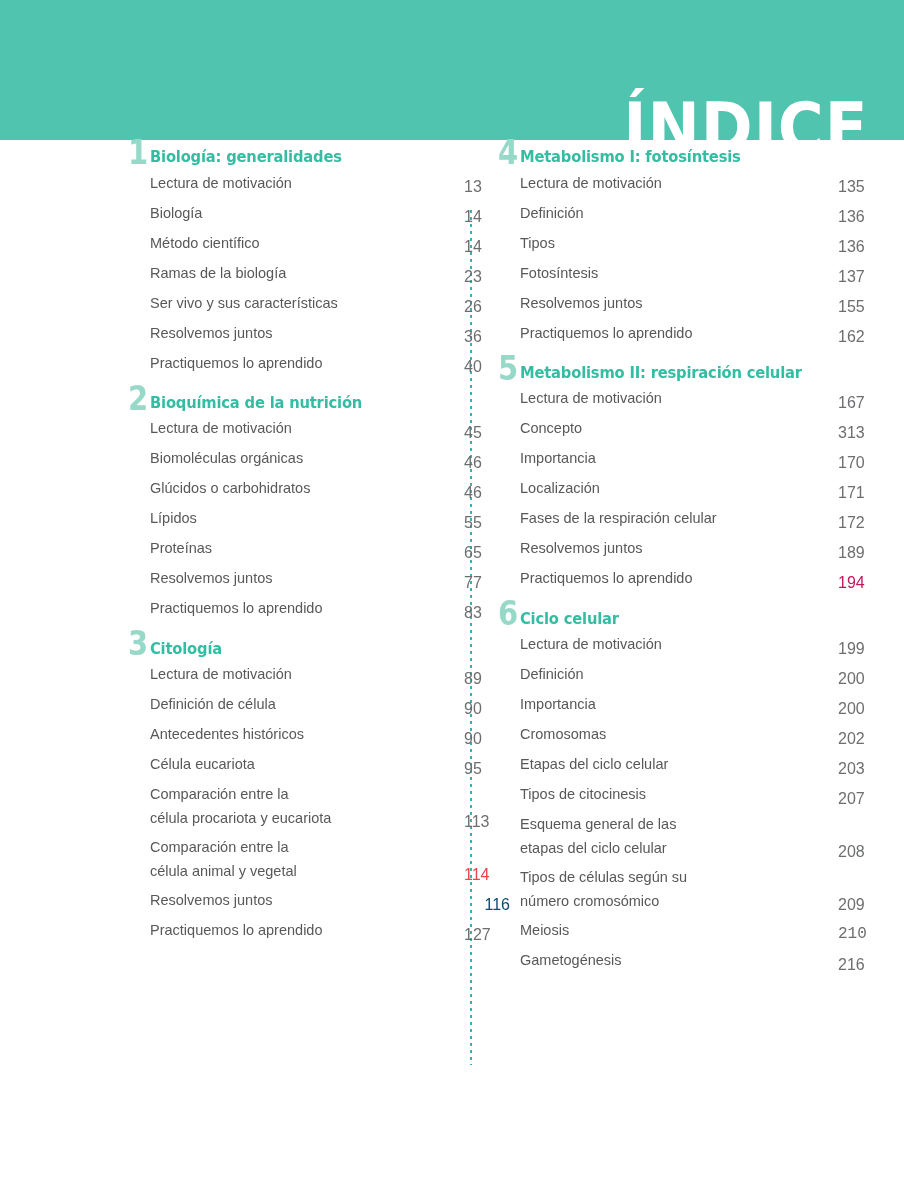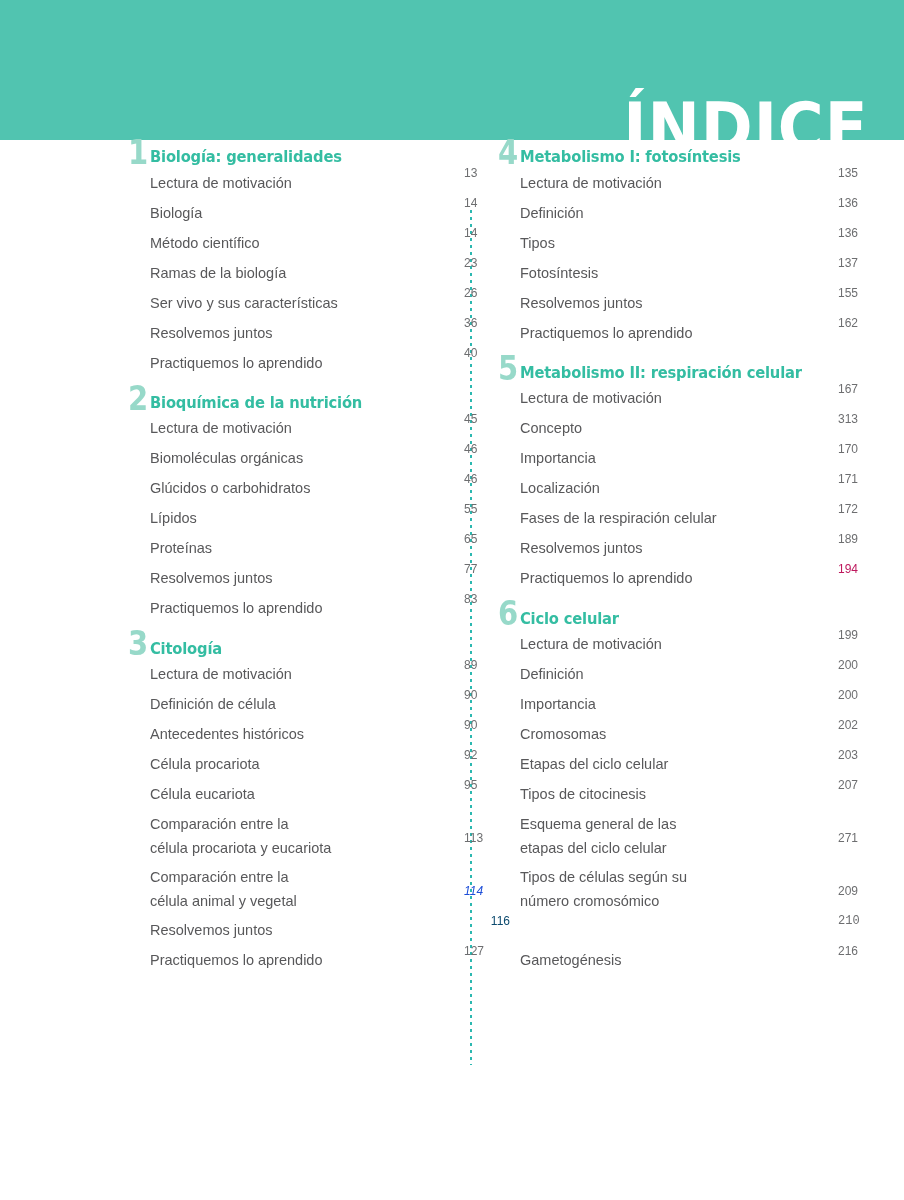--- a/index.html
+++ b/index.html
@@ -111,22 +111,22 @@
     line-height: 23.5px;
   }
   .entry-label {
     display: block;
     max-width: 250px;
     white-space: pre-line;
   }
   .entry-page {
     position: absolute;
     right: 0;
-    bottom: 16px;
-    font-size: 12px;
+    bottom: 3px;
+    font-size: 16px;
     color: #6d6e70;
     width: 46px;
     text-align: left;
   }
   .entry.two-line { min-height: 53px; }
 
   
   .column.left  .entry-page { right: -42px; }
   .column.right .entry-page { right: -46px; }
 </style>
@@ -226,36 +226,32 @@
           </div>
           <div class="entry">
             <span class="entry-label" style="color: rgb(88, 88, 90);">Definición de célula</span>
             <span class="entry-page" style="color: rgb(109, 110, 112);">90</span>
           </div>
           <div class="entry">
             <span class="entry-label" style="color: rgb(88, 88, 90);">Antecedentes históricos</span>
             <span class="entry-page" style="color: rgb(109, 110, 112);">90</span>
           </div>
           <div class="entry">
-            <span class="entry-label" style="color: rgb(88, 88, 90);">Célula procariota</span>
-            <span class="entry-page" style="color: rgb(109, 110, 112);">92</span>
-          </div>
-          <div class="entry">
             <span class="entry-label" style="color: rgb(88, 88, 90);">Célula eucariota</span>
             <span class="entry-page" style="color: rgb(109, 110, 112);">95</span>
           </div>
           <div class="entry two-line">
             <span class="entry-label" style="color: rgb(88, 88, 90);">Comparación entre la
 célula procariota y eucariota</span>
             <span class="entry-page" style="color: rgb(109, 110, 112);">113</span>
           </div>
           <div class="entry two-line">
             <span class="entry-label" style="color: rgb(88, 88, 90);">Comparación entre la
 célula animal y vegetal</span>
-            <span class="entry-page" style="color: #1d4ed8; font-style: italic;">114</span>
+            <span class="entry-page" style="color: #ef4444;">114</span>
           </div>
           <div class="entry">
             <span class="entry-label" style="color: rgb(88, 88, 90);">Resolvemos juntos</span>
             <span class="entry-page" style="color: #0c4a6e; text-align: right;">116</span>
           </div>
           <div class="entry">
             <span class="entry-label" style="color: rgb(88, 88, 90);">Practiquemos lo aprendido</span>
             <span class="entry-page" style="color: rgb(109, 110, 112);">127</span>
           </div>
         </div>
@@ -356,28 +352,29 @@
             <span class="entry-label" style="color: rgb(88, 88, 90);">Etapas del ciclo celular</span>
             <span class="entry-page" style="color: rgb(109, 110, 112);">203</span>
           </div>
           <div class="entry">
             <span class="entry-label" style="color: rgb(88, 88, 90);">Tipos de citocinesis</span>
             <span class="entry-page" style="color: rgb(109, 110, 112);">207</span>
           </div>
           <div class="entry two-line">
             <span class="entry-label" style="color: rgb(88, 88, 90);">Esquema general de las
 etapas del ciclo celular</span>
-            <span class="entry-page" style="color: rgb(109, 110, 112);">271</span>
+            <span class="entry-page" style="color: rgb(109, 110, 112);">208</span>
           </div>
           <div class="entry two-line">
             <span class="entry-label" style="color: rgb(88, 88, 90);">Tipos de células según su
 número cromosómico</span>
             <span class="entry-page" style="color: rgb(109, 110, 112);">209</span>
           </div>
           <div class="entry">
+            <span class="entry-label" style="color: rgb(88, 88, 90);">Meiosis</span>
             <span class="entry-page" style="color: rgb(109, 110, 112); font-family: Liberation Mono, monospace;">210</span>
           </div>
           <div class="entry">
             <span class="entry-label" style="color: rgb(88, 88, 90);">Gametogénesis</span>
             <span class="entry-page" style="color: rgb(109, 110, 112);">216</span>
           </div>
         </div>
       </div>
     </div>
 

